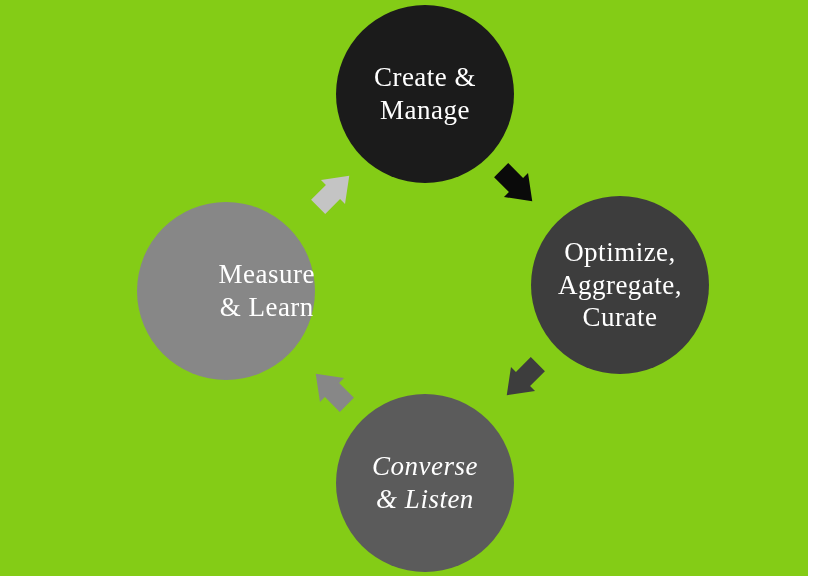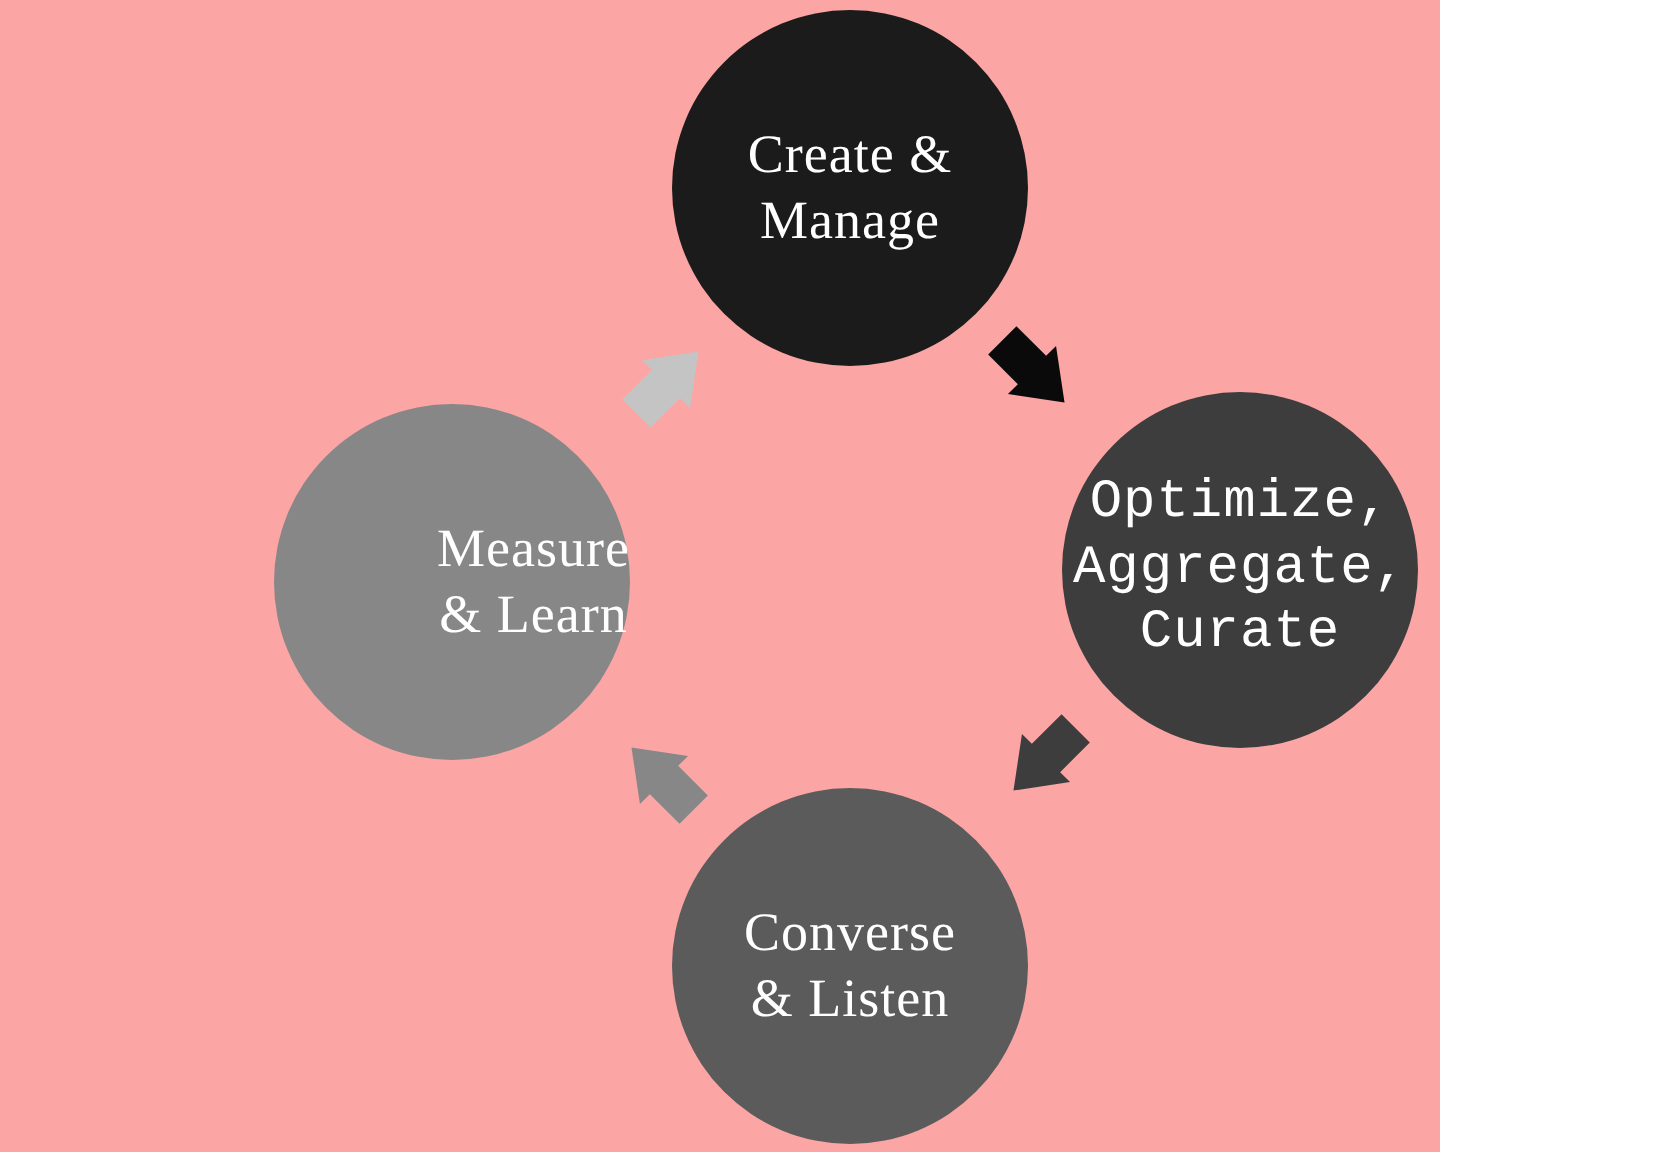--- a/index.html
+++ b/index.html
@@ -1,23 +1,23 @@
 <!DOCTYPE html>
 <html><head>
 <meta charset="utf-8">
 <style>
   html, body {
     margin: 0;
     padding: 0;
   }
   .canvas {
     position: relative;
-    width: 720px;
+    width: 808px;
     height: 576px;
-    background: #fca5a5;
+    background: #84cc16;
     overflow: hidden;
     font-family: "Liberation Serif", "DejaVu Serif", serif;
   }
   .cycle-node {
     position: absolute;
     width: 178px;
     height: 178px;
     border-radius: 50%;
     display: flex;
     align-items: center;
@@ -25,21 +25,21 @@
     text-align: center;
   }
   .cycle-node .node-label {
     color: #ffffff;
     font-size: 27px;
     line-height: 1.22;
     white-space: pre-line;
     letter-spacing: 0.5px;
   }
   .node-create   { left: 336px; top: 5px;   }
-  .node-optimize { left: 531px; top: 196px; font-family: Liberation Mono, monospace; }
+  .node-optimize { left: 531px; top: 196px; }
   .node-converse { left: 336px; top: 394px; }
   .node-measure  { left: 137px; top: 202px; justify-content: flex-end; }
 
   .cycle-arrow {
     position: absolute;
     width: 60px;
     height: 60px;
     overflow: visible;
   }
   .arrow-se { left: 486px; top: 155px; transform: rotate(45deg);  }
@@ -56,21 +56,21 @@
     <span class="node-label">Create &amp;
 Manage</span>
   </div>
 
   <div class="cycle-node node-optimize" style="background-color: rgb(61, 61, 61);">
     <span class="node-label">Optimize,
 Aggregate,
 Curate</span>
   </div>
 
-  <div class="cycle-node node-converse" style="background-color: rgb(91, 91, 91);">
+  <div class="cycle-node node-converse" style="background-color: rgb(91, 91, 91); font-style: italic;">
     <span class="node-label">Converse
 &amp; Listen</span>
   </div>
 
   <div class="cycle-node node-measure" style="background-color: rgb(135, 135, 135);">
     <span class="node-label">Measure
 &amp; Learn</span>
   </div>
 
   <svg class="cycle-arrow arrow-se" viewBox="-30 -30 60 60">

